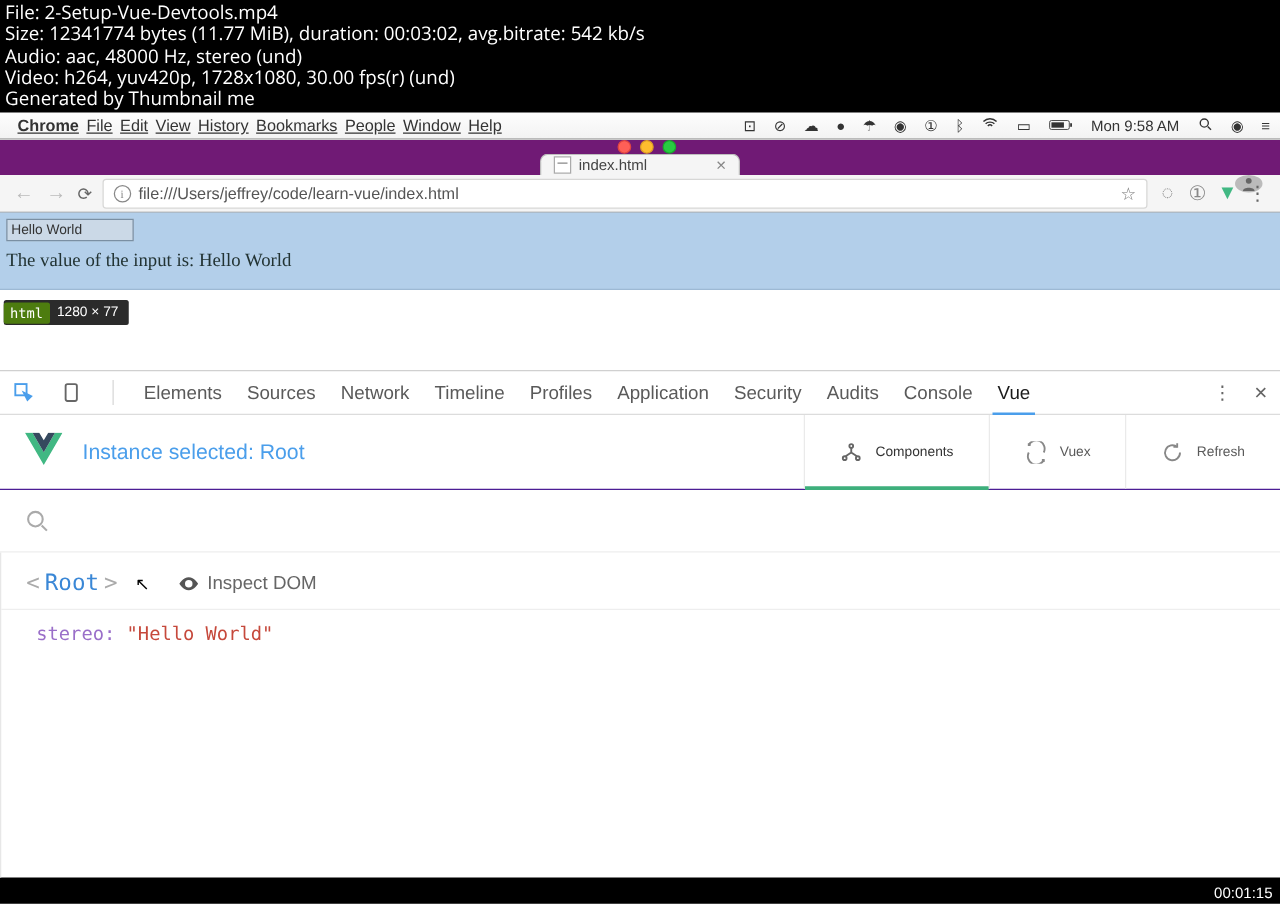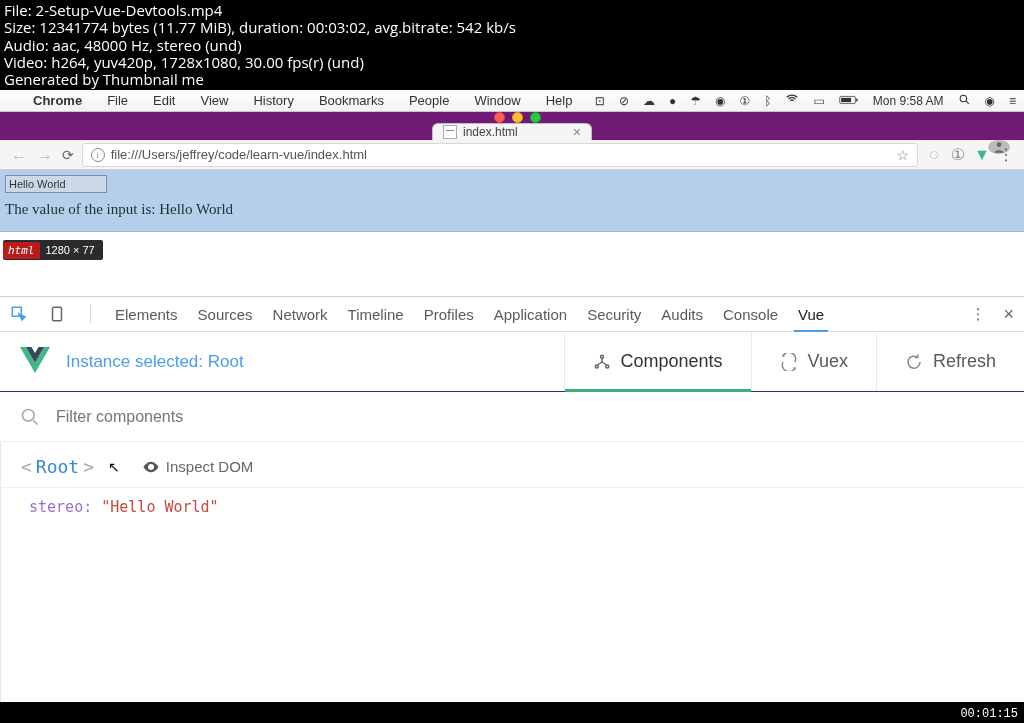--- a/index.html
+++ b/index.html
@@ -3,21 +3,21 @@
 <meta charset="utf-8">
 <style>
 * { margin: 0; padding: 0; box-sizing: border-box; }
 body { font-family: -apple-system, BlinkMacSystemFont, "Segoe UI", Helvetica, Arial, sans-serif; width: 1024px; height: 723px; overflow: hidden; background: #000; }
 
 
 .video-overlay { background: #000; color: #fff; font-family: "Open Sans", sans-serif; font-size: 15px; padding: 2px 4px; line-height: 1.15; }
 
 
 .mac-menubar { height: 22px; background: linear-gradient(#fdfdfd,#f3f3f3); border-bottom: 1px solid #c8c8c8; display: flex; align-items: center; font-size: 13px; color: #333; padding: 0 8px; justify-content: space-between; }
-.mac-left { display: flex; align-items: flex-end; gap: 25px; }
+.mac-left { display: flex; align-items: flex-end; gap: 6px; text-decoration: underline; }
 .mac-left .apple { font-size: 14px; }
 .mac-left .bold { font-weight: 600; }
 .mac-right { display: flex; align-items: center; gap: 14px; font-size: 12px; }
 .wc { width: 11px; height: 11px; border-radius: 50%; }
 .wc.red { background: #ff5f57; border: 1px solid #e04640; }
 .wc.yellow { background: #ffbd2e; border: 1px solid #dfa023; }
 .wc.green { background: #28ca42; border: 1px solid #17a92d; }
 .chrome-row1 { display: flex; align-items: center; height: 28px; background: #701a75; flex-direction: column; }
 .chrome-row1 .traffic { display: flex; gap: 7px; padding-left: 10px; align-items: center; }
 .tab { background: #f5f5f5; height: 26px; display: flex; align-items: center; padding: 0 10px; border-top-left-radius: 6px; border-top-right-radius: 6px; font-size: 12px; color: #444; position: relative; min-width: 160px; border: 1px solid #bfbfbf; border-bottom: none; }
@@ -36,39 +36,39 @@
 .omnibox .star { margin-left: auto; color: #777; font-size: 14px; }
 .toolbar .ext { width: 16px; height: 16px; display: inline-flex; align-items: center; justify-content: center; color: #888; }
 .toolbar .menu { color: #666; font-size: 16px; }
 
 
 .page { background: #b3cfea; height: 62px; border-bottom: 1px solid #9db9d4; color: #233; font-family: Georgia, serif; }
 .page-input { margin: 5px 0 0 5px; width: 102px; height: 18px; border: 1px solid #7a8fa3; background: #cbd9e7; font-size: 11px; padding: 0 3px; color: #333; font-family: sans-serif; }
 .page-text { margin: 8px 0 0 5px; font-size: 15px; }
 
 .dim-badge { display: inline-flex; align-items: center; background: #2b2b2b; color: #fff; font-size: 11px; padding: 4px 8px; border-radius: 2px; margin: 6px 0 0 3px; gap: 6px; }
-.dim-badge .html-tag { background: #b91c1c; padding: 2px 5px; border-radius: 2px; margin: -4px 0 -4px -8px; font-family: monospace; font-style: italic; }
+.dim-badge .html-tag { background: #4d7c0f; padding: 2px 5px; border-radius: 2px; margin: -4px 0 -4px -8px; font-family: monospace; }
 
 .gap-white { background: #fff; height: 36px; }
 
 
 .devtools { background: #fff; border-top: 1px solid #d0d0d0; }
 .dt-tabbar { height: 35px; display: flex; align-items: center; padding: 0 10px; border-bottom: 1px solid #dcdcdc; font-size: 15px; color: #5a5a5a; gap: 20px; }
 .dt-tabbar .dt-icon { width: 18px; height: 18px; display: inline-flex; }
 .dt-tabbar .divider { width: 1px; height: 20px; background: #d8d8d8; margin: 0 4px; }
 .dt-tab { cursor: pointer; }
 .dt-tab.active { color: #1a1a1a; position: relative; }
 .dt-tab.active.vue-tab::after { content: ""; position: absolute; left: -4px; right: -4px; bottom: -9px; height: 2px; background: #4a9eeb; }
 .dt-right { margin-left: auto; display: flex; align-items: center; gap: 18px; color: #666; }
 
 .vue-header { height: 60px; display: flex; align-items: center; border-bottom: 1px solid #4c1d95; }
 .vue-logo { margin: 0 16px 0 20px; }
 .vue-status { color: #4a9eeb; font-size: 17px; }
 .vue-header-tabs { margin-left: auto; display: flex; height: 100%; }
-.vhtab { display: flex; align-items: center; gap: 10px; padding: 0 28px; font-size: 18px; color: #5a5a5a; border-left: 1px solid #eaeaea; position: relative; }
+.vhtab { display: flex; align-items: center; gap: 10px; padding: 0 28px; font-size: 11px; color: #5a5a5a; border-left: 1px solid #eaeaea; position: relative; }
 .vhtab.active { color: #333; }
 .vhtab.active::after { content: ""; position: absolute; left: 0; right: 0; bottom: -1px; height: 3px; background: #3eaf7c; }
 .vhtab svg { width: 18px; height: 18px; }
 
 .filter-row { height: 50px; display: flex; align-items: center; padding: 0 20px; gap: 16px; border-bottom: 1px solid #eee; }
 .filter-row input { border: none; outline: none; font-size: 16px; color: #888; flex: 1; }
 
 .vue-panes { display: flex; height: 260px; }
 .pane-left { width: 500px; padding: 8px; }
 .pane-right { flex: 1; border-left: 1px solid #e7e7e7; }
@@ -77,21 +77,21 @@
 .root-node .vm { color: #cfe3f6; font-size: 13px; }
 
 .inspect-header { display: flex; align-items: center; padding: 14px 20px 10px 20px; font-family: "Menlo", monospace; font-size: 18px; color: #aaa; gap: 4px; }
 .inspect-header .rootname { color: #3a87d6; }
 .inspect-header .inspect-dom { margin-left: 18px; font-family: -apple-system, sans-serif; font-size: 15px; color: #666; display: flex; align-items: center; gap: 6px; }
 
 .state { padding: 10px 28px; font-family: "Menlo", monospace; font-size: 15px; }
 .state .key { color: #9a6fc9; }
 .state .string { color: #c6493c; }
 
-.timestamp-br { position: fixed; right: 6px; bottom: 2px; color: #fff; font-family: Liberation Mono, monospace; font-size: 12px; text-shadow: 0 0 2px #000; }
+.timestamp-br { position: fixed; right: 6px; bottom: 2px; color: #fff; font-family: Liberation Sans, sans-serif; font-size: 12px; text-shadow: 0 0 2px #000; }
 </style>
 </head>
 <body>
 
 <div class="video-overlay">
   <div>File: 2-Setup-Vue-Devtools.mp4</div>
   <div>Size: 12341774 bytes (11.77 MiB), duration: 00:03:02, avg.bitrate: 542 kb/s</div>
   <div>Audio: aac, 48000 Hz, stereo (und)</div>
   <div>Video: h264, yuv420p, 1728x1080, 30.00 fps(r) (und)</div>
   <div>Generated by Thumbnail me</div>
@@ -260,21 +260,20 @@
         <span>Refresh</span>
       </div>
     </div>
   </div>
 
   <div class="filter-row">
     <svg width="20" height="20" viewBox="0 0 24 24" fill="none" stroke="#aaa" stroke-width="2">
         <circle cx="10" cy="10" r="7"></circle>
         <line x1="16" y1="16" x2="21" y2="21"></line>
       </svg>
-    <input placeholder="Filter components" style="">
   </div>
 
   <div class="vue-panes">
     <div class="pane-right">
       <div class="inspect-header" style="position:relative">
         <span>&lt;</span>
         <span class="rootname">Root</span>
         <span>&gt;</span>
         <span style="margin-left:10px; font-family:sans-serif; font-size:14px; color:#000;">↖</span>
         <span class="inspect-dom">

